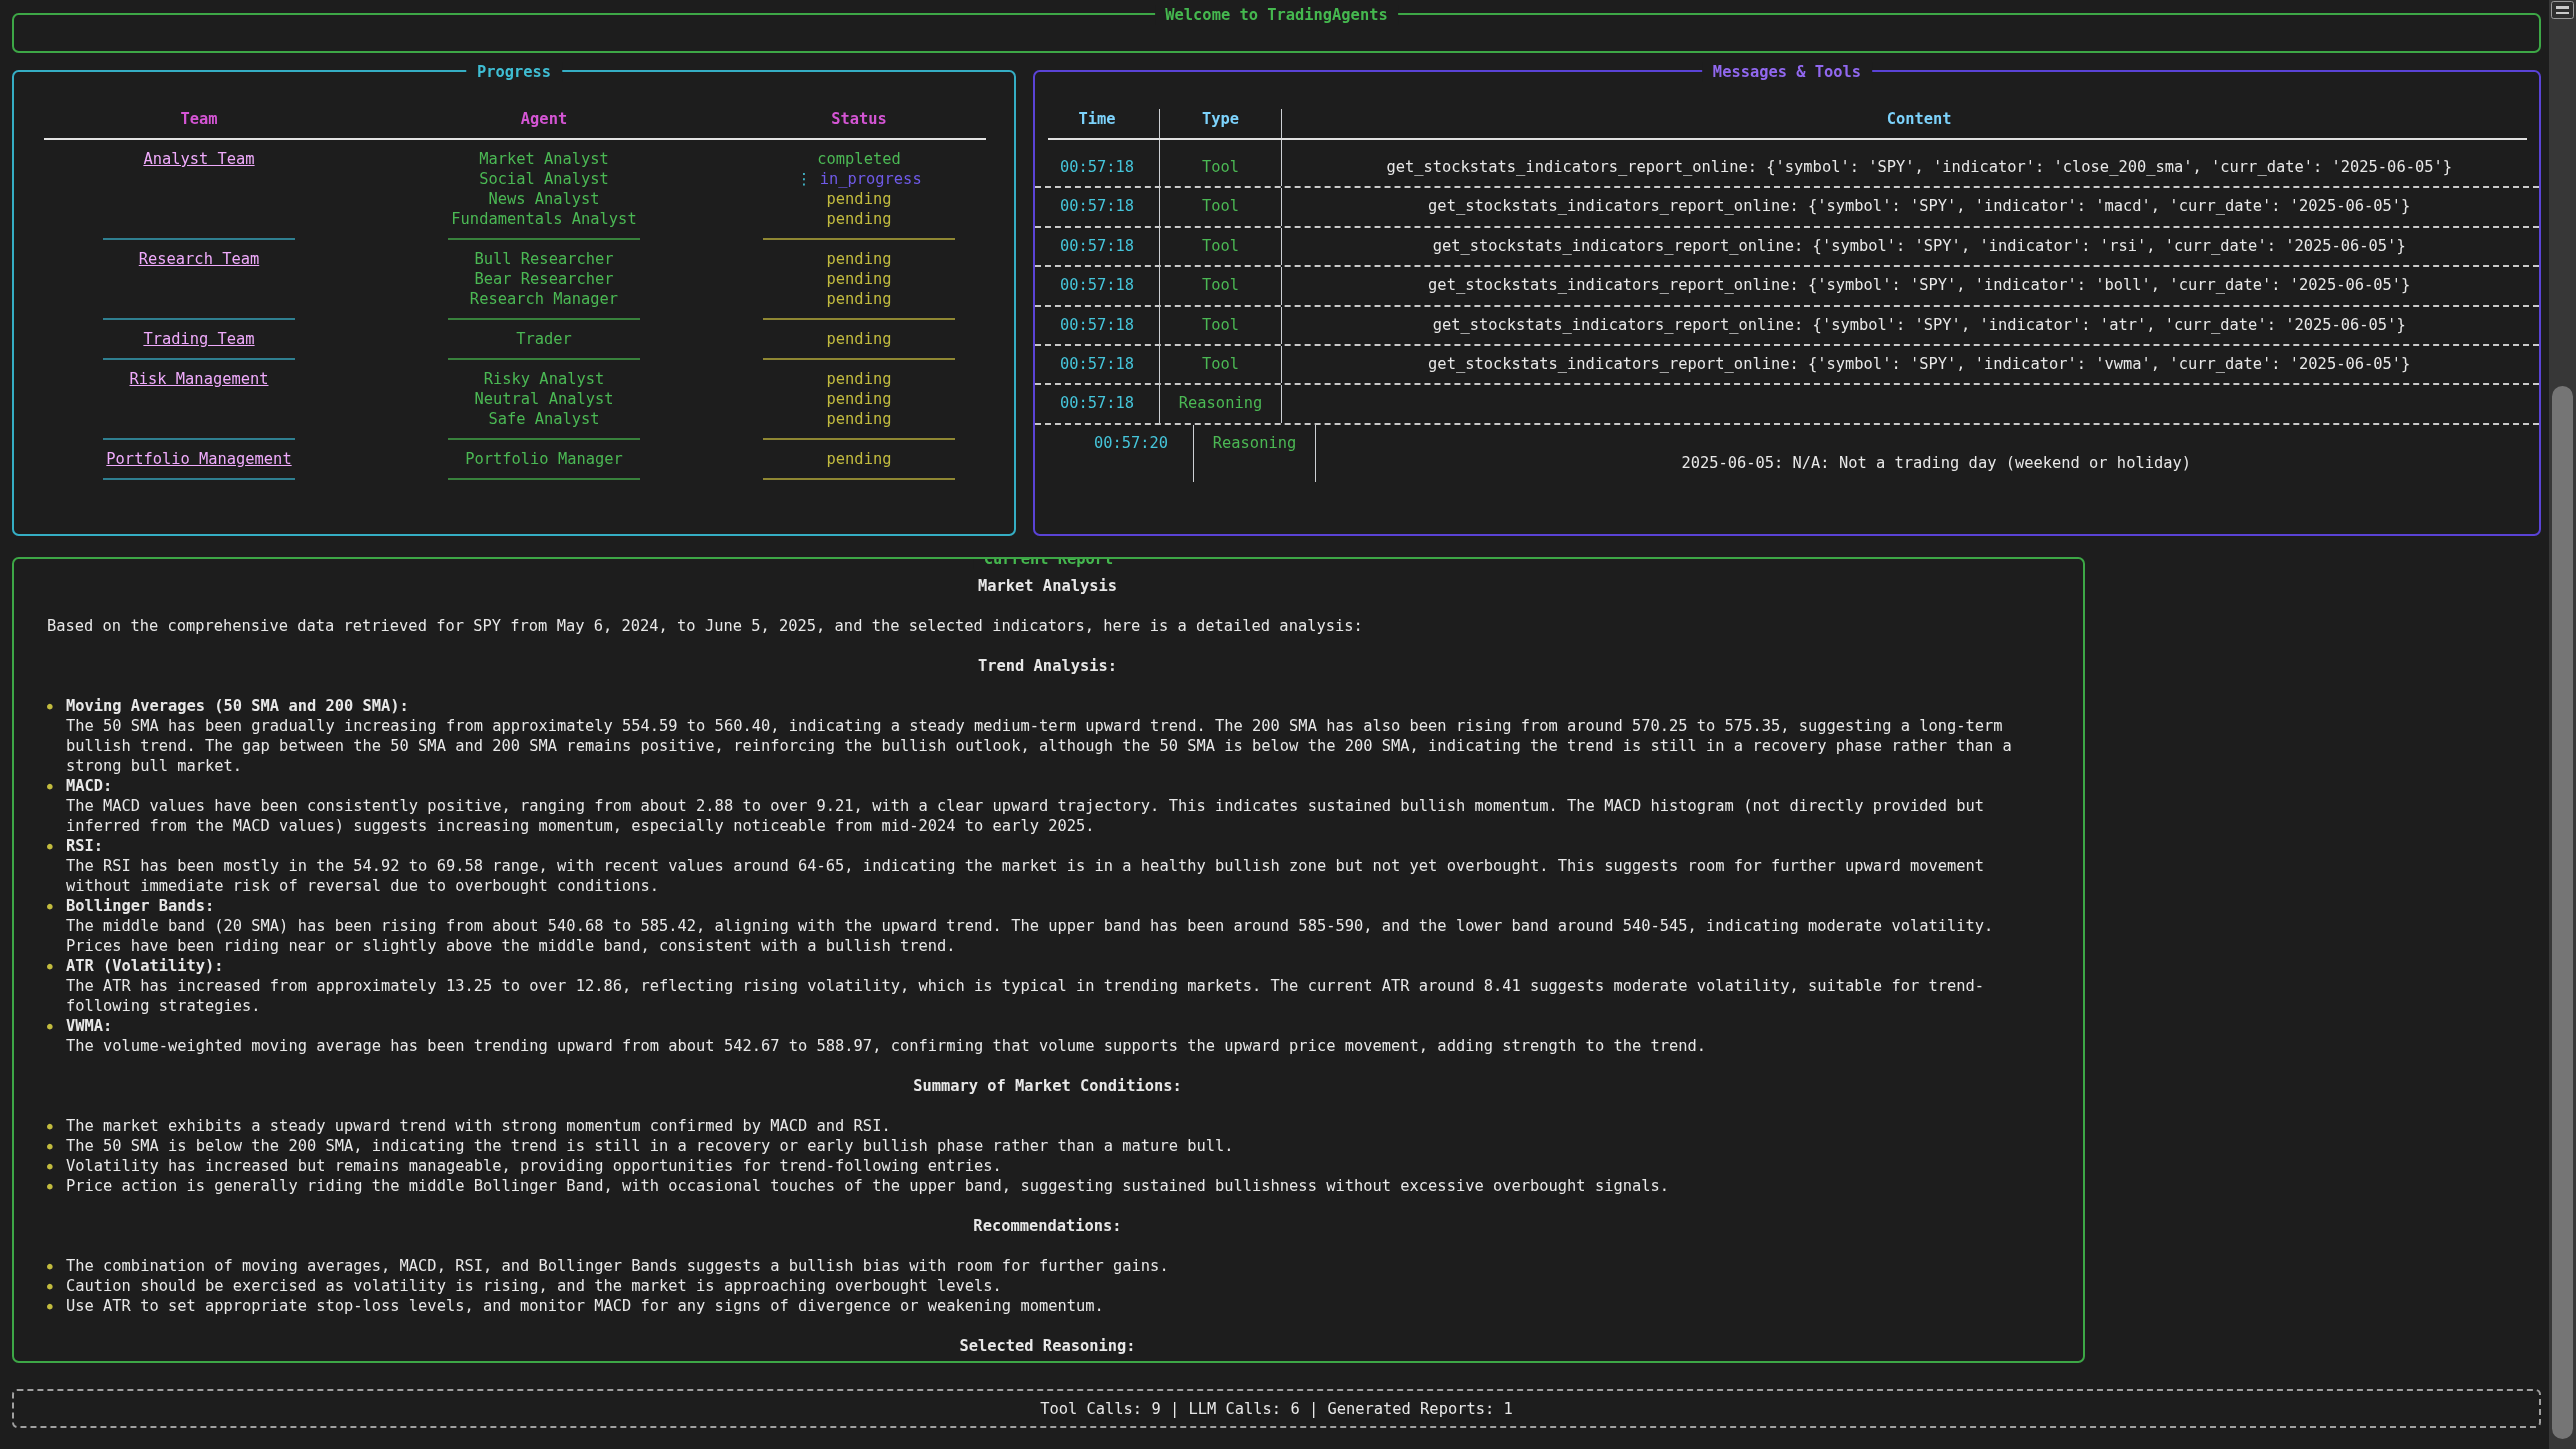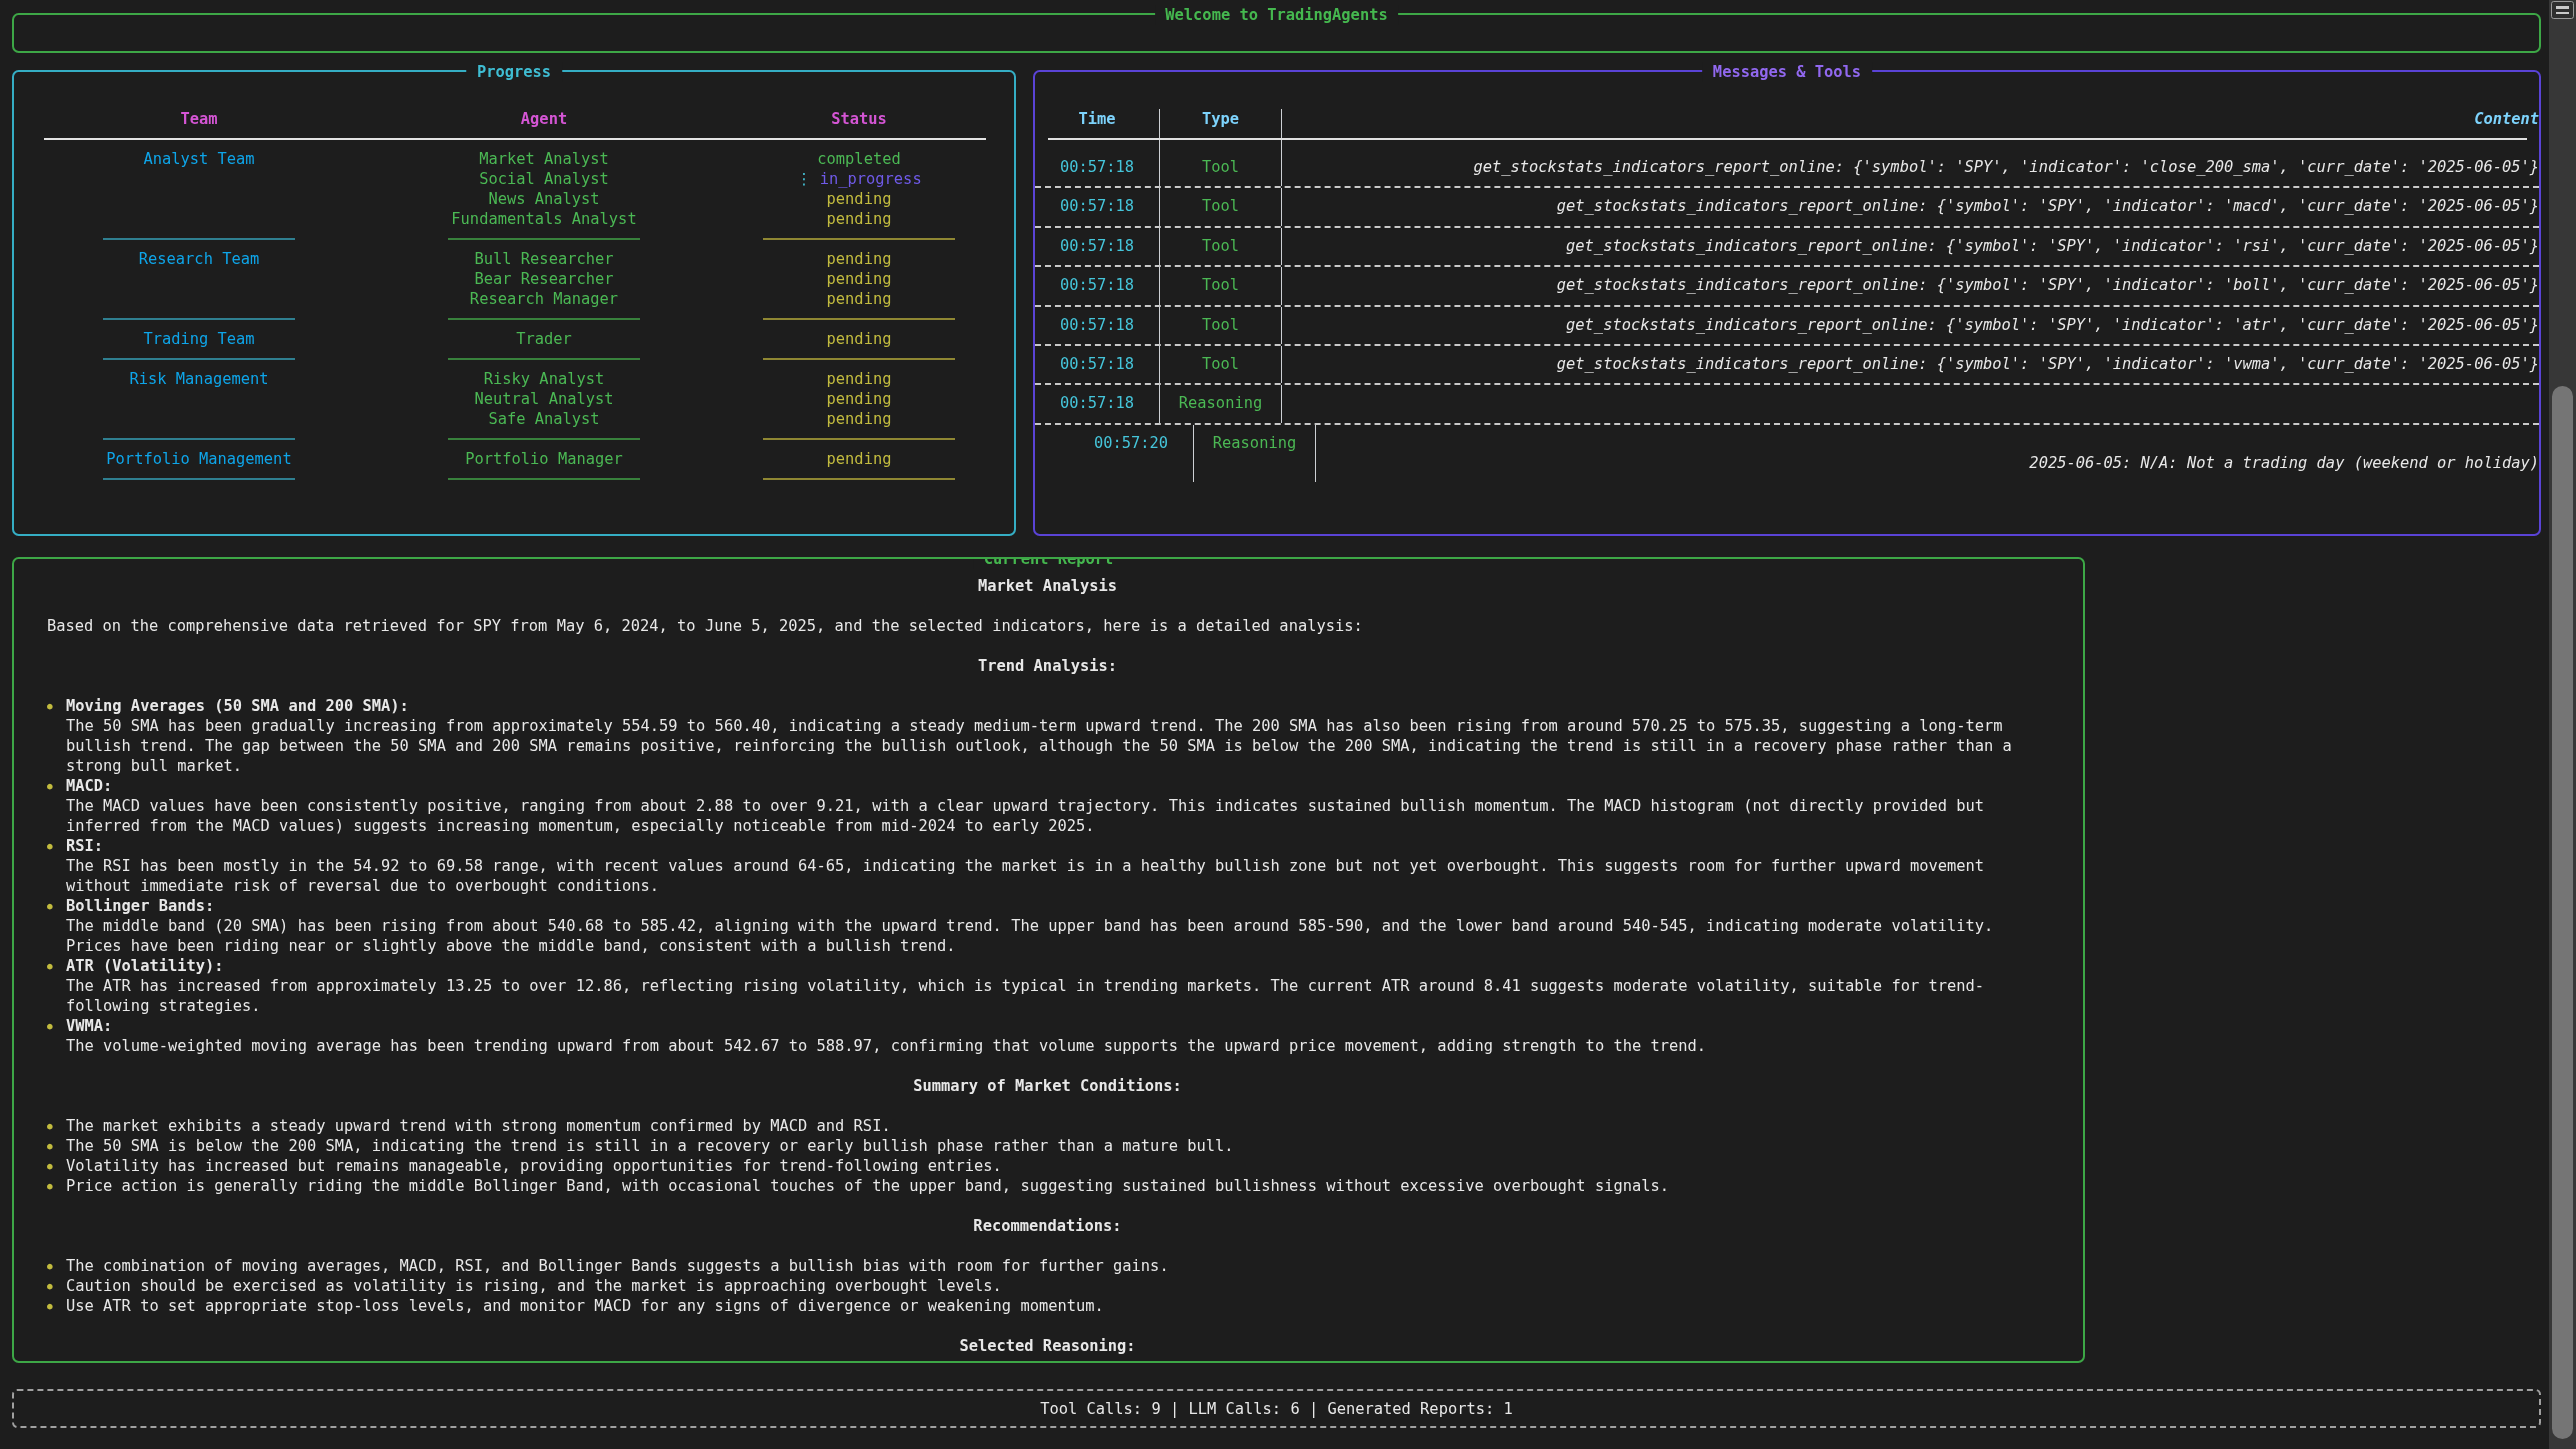--- a/index.html
+++ b/index.html
@@ -25,38 +25,38 @@
   #footer{left:12px;top:1389px;width:2529px;height:39px;border:2px dashed #a0a0a0;border-radius:5.4px;display:flex;align-items:center;justify-content:center;}
 
   
   .ptable{margin-top:37px;}
   .phead,.prow,.psep{display:flex;height:20px;line-height:20px;}
   .phead{font-weight:bold;color:#d455d4;}
   .pcell{text-align:center;overflow:hidden;white-space:nowrap;}
   .pc1{width:37%;} .pc2{width:32%;} .pc3{width:31%;}
   .phdiv{height:20px;position:relative;}
   .phdiv i{position:absolute;left:29.5px;right:28px;top:8.7px;border-top:2px solid #e3e3e3;}
-  .team{color:#0ea5e9;}
+  .team{color:#f0abfc;text-decoration:underline;}
   .agent{color:#4bb854;}
   .st-completed{color:#4bb854;}
   .st-pending{color:#c3bc3f;}
   .st-in_progress{color:#6f5ae8;}
   .spin{color:#45c5da;margin-right:8px;}
   .psep .pcell{display:flex;align-items:center;justify-content:center;}
   .psep i{display:block;width:192px;border-top:2px solid;}
   .psep .pc1 i{border-color:#2f7f90;}
   .psep .pc2 i{border-color:#38813c;}
   .psep .pc3 i{border-color:#8f8733;}
 
   
   .mtable{margin-top:37px;}
   .mhead{display:flex;height:20px;line-height:20px;font-weight:bold;color:#7dd3fc;}
   .mcell-time{width:125px;flex:none;text-align:center;}
   .mcell-type{width:122px;flex:none;text-align:center;}
-  .mcell-content{flex:1;padding-left:17.4px;text-align:right;overflow:hidden;font-style:italic;}
+  .mcell-content{flex:1;padding-left:17.4px;text-align:center;overflow:hidden;}
   .vr{border-right:1.3px solid #cdd0d4;}
   .mhdiv{height:20px;position:relative;display:flex;}
   .mhdiv::after{content:'';position:absolute;left:13.4px;right:12px;top:8.7px;border-top:2px solid #e0e0e0;}
   .mrow{display:flex;border-bottom:2px dashed #c9c9c9;}
   .mrow.last{border-bottom:none;padding-left:34px;}
   .mrow > div{padding-top:8px;padding-bottom:9.4px;line-height:20px;}
   .mrow .mcell-time{color:#45c5da;}
   .mrow .mcell-type{color:#4bb854;}
   .cline{line-height:20px;min-height:20px;white-space:pre-wrap;}
 

